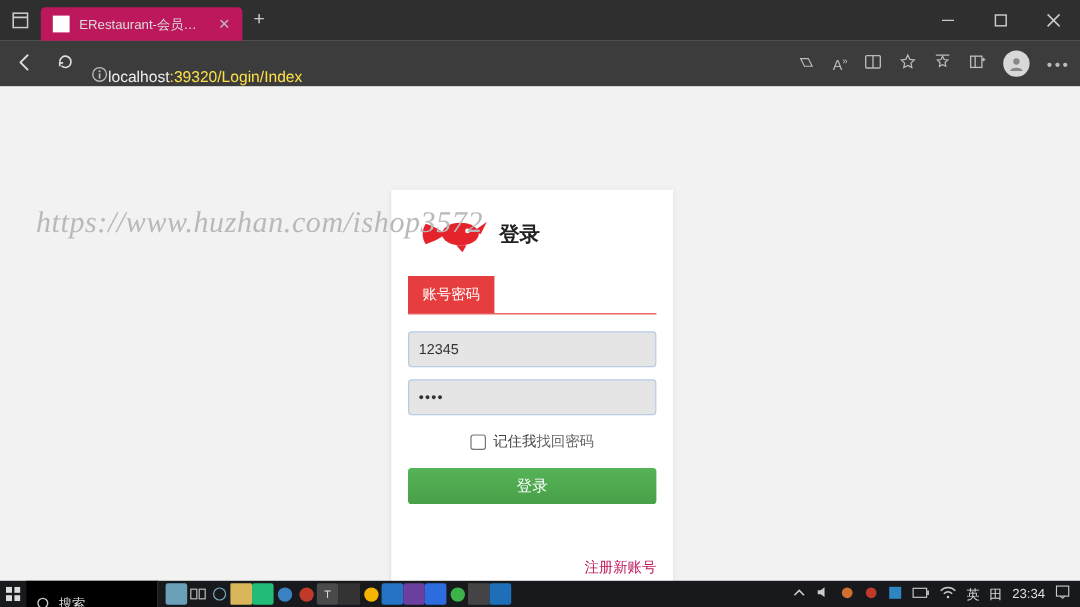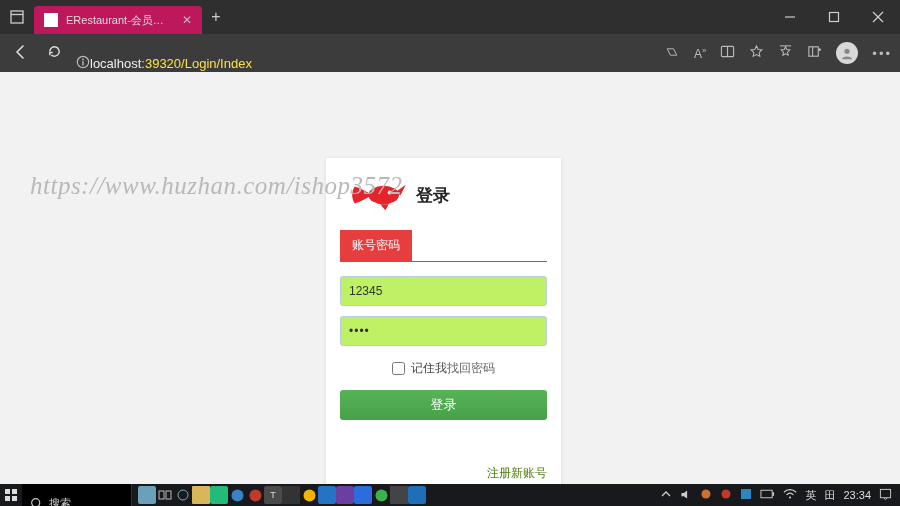--- a/index.html
+++ b/index.html
@@ -20,21 +20,21 @@
   .addrbar .url .muted { color: #fde047; }
   .addrbar .tools { display:flex; gap: 14px; align-items:center; }
   .avatar { width:22px; height:22px; background:#d8d8d8; border-radius:50%; display:flex; align-items:center; justify-content:center; }
   .page { position: absolute; top:72px; left:0; right:0; bottom: 22px; background: #f2f2f2; padding-left: 12px; }
   .watermark { position:absolute; top: 100px; left: 30px; font-family: Georgia, "Times New Roman", serif; font-style: italic; font-size: 25px; color: #b9b9b9; letter-spacing: 0.5px; white-space: nowrap; z-index: 50; }
   .card { position:absolute; left: 326px; top: 86px; width: 235px; background: #fff; padding: 20px 14px 18px; box-shadow: 0 0 6px rgba(0,0,0,0.05), 0 1px 2px rgba(0,0,0,0.07); }
   .brand { display:flex; align-items:center; gap: 10px; margin-bottom: 18px; padding-left: 6px; }
   .brand .name { font-size: 17px; font-weight: 600; color:#222; }
   .tabs { display:flex; border-bottom: 1px solid #e63e3e; margin-bottom: 14px; }
   .tabs .t { background: #e63e3e; color: #fff; font-size: 12px; padding: 7px 12px; }
-  .field { width: 100%; height: 30px; border: 1px solid #b7cbe4; border-radius: 3px; background: #bef264; padding: 0 8px; font-size: 12px; color: #333; margin-bottom: 10px; outline: none; }
+  .field { width: 100%; height: 30px; border: 1px solid #b7cbe4; border-radius: 3px; background: #e5e5e5; padding: 0 8px; font-size: 12px; color: #333; margin-bottom: 10px; outline: none; }
   .row { display:flex; align-items:center; justify-content:center; font-size: 12px; color: #444; margin-bottom: 13px; margin-top: 4px;}
   .row label { display:flex; align-items:center; gap: 6px; }
   .link { color: #666; font-size: 12px; cursor: pointer; }
   .btn { width: 100%; height: 30px; background: #4fa94f; background: linear-gradient(#56b356,#48a048); border: none; border-radius: 3px; color:#fff; font-size: 13px; cursor: pointer; }
   .register { text-align: right; margin-top: 45px; font-size: 13px; color:#444; }
   .taskbar { position:absolute; bottom:0; left:0; right:0; height: 22px; background: #17191c; display:flex; align-items:center; color:#ddd; font-size: 11px; }
   .taskbar .start { width: 22px; height:22px; display:flex; align-items:center; justify-content:center; }
   .taskbar .search { display:flex; align-items:center; gap:6px; background:#000; height:22px; padding: 16px 60px 0 8px; border-right:1px solid #333; }
   .taskbar .tray { margin-left:auto; display:flex; align-items:center; gap:8px; padding-right: 8px; }
   .tb-icon { width: 18px; height: 18px; display:flex; align-items:center; justify-content:center; }
@@ -158,21 +158,21 @@
       <label>
         <input type="checkbox" style="">
         <span>记住我</span>
       </label>
       <span class="link">找回密码</span>
     </div>
 
     <button class="btn">登录</button>
 
     <div class="register">
-      <span class="link" style="color:#4d7c0f;">注册新账号</span>
+      <span class="link" style="color:#be185d;">注册新账号</span>
     </div>
   </div>
 </div>
 
 <div class="taskbar">
   <div class="start">
     <svg width="12" height="12" viewBox="0 0 12 12">
       <rect x="0" y="0" width="5" height="5" fill="#ddd"></rect>
         <rect x="7" y="0" width="5" height="5" fill="#ddd"></rect>
       <rect x="0" y="7" width="5" height="5" fill="#ddd"></rect>

